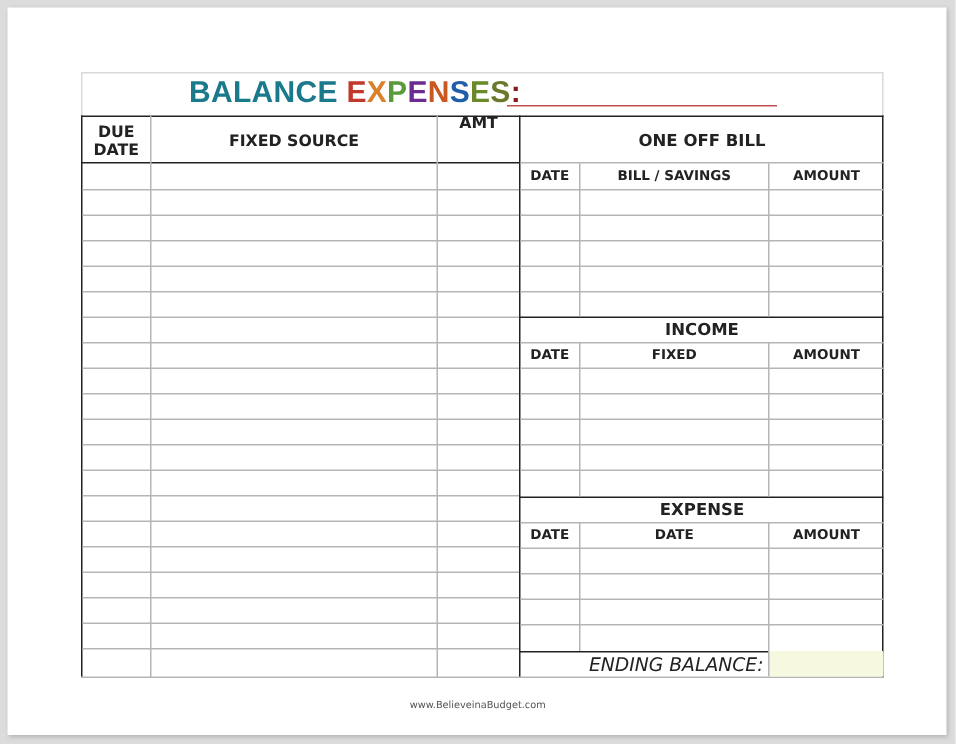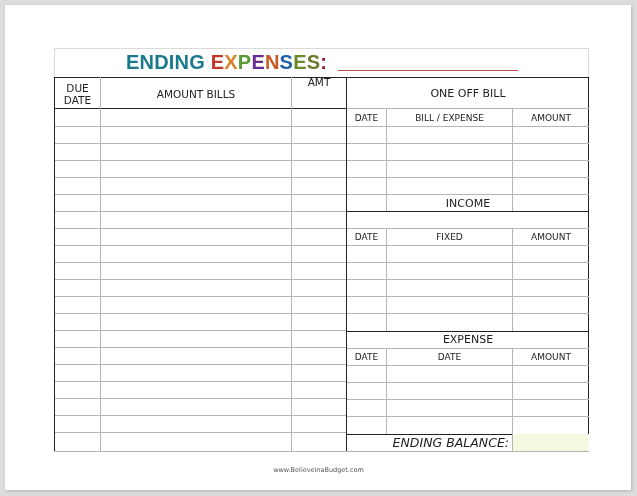--- a/index.html
+++ b/index.html
@@ -32,21 +32,21 @@
     position: absolute; left: 54px; top: 77px; width: 535px; height: 375px;
     border: 1.5px solid #222; border-bottom: none; box-sizing: border-box;
   }
   .hline { position: absolute; height: 0; border-top: 1.5px solid #b5b5b5; }
   .hline.dark { border-top: 1.5px solid #222; }
   .vline { position: absolute; width: 0; border-left: 1.5px solid #b5b5b5; }
   .vline.dark { border-left: 1.5px solid #222; }
   .lbl {
     position: absolute; text-align: center; color: #222;
     font-family: "DejaVu Sans", sans-serif; font-size: 10.5px; line-height: 12px;
-    display: flex; align-items: center; justify-content: center;
+    display: flex; align-items: center; justify-content: center; font-weight: bold;
   }
   .lbl.small { font-size: 9px; }
   .lbl.sec { font-size: 11px; }
   .ending {
     position: absolute; left: 346px; top: 434px; width: 166px; height: 17px;
     text-align: right; padding-right: 3px; box-sizing: border-box;
     font-family: "DejaVu Sans", sans-serif; font-style: italic; font-size: 12.5px;
     line-height: 17px; color: #222;
   }
   .balance-box {
@@ -58,21 +58,21 @@
     font-family: "DejaVu Sans", sans-serif; font-size: 6.5px; color: #555;
   }
 </style>
 </head>
 <body>
 
 <div class="paper"></div>
 
 <div class="title-box"></div>
 <div class="title">
-  <span class="w1">ENDING</span>
+  <span class="w1">BALANCE</span>
   <span id="title-word2"><span style="color: rgb(192, 57, 43);">E</span><span style="color: rgb(217, 130, 43);">X</span><span style="color: rgb(90, 154, 58);">P</span><span style="color: rgb(107, 44, 145);">E</span><span style="color: rgb(200, 88, 31);">N</span><span style="color: rgb(31, 95, 168);">S</span><span style="color: rgb(106, 138, 42);">E</span><span style="color: rgb(106, 122, 42);">S</span><span style="color: rgb(139, 26, 26);">:</span></span>
 </div>
 <div class="title-blank"></div>
 
 <div class="frame"></div>
 
 <div id="grid">
     <div class="hline dark" style="left: 54px; top: 108px; width: 292px;"></div>
     <div class="hline" style="left: 55px; top: 126px; width: 291px;"></div>
     <div class="hline" style="left: 55px; top: 143px; width: 291px;"></div>
@@ -119,29 +119,29 @@
     <div class="vline" style="left: 386px; top: 109px; height: 102px;"></div>
     <div class="vline" style="left: 512px; top: 109px; height: 102px;"></div>
     <div class="vline" style="left: 386px; top: 228px; height: 103px;"></div>
     <div class="vline" style="left: 512px; top: 228px; height: 103px;"></div>
     <div class="vline" style="left: 386px; top: 348px; height: 86px;"></div>
     <div class="vline" style="left: 512px; top: 348px; height: 86px;"></div>
     <div class="hline" style="left: 54px; top: 451px; width: 535px;"></div>
   </div>
 
 <div class="lbl" style="left:55px;top:78px;width:45px;height:31px;">DUE DATE</div>
-<div class="lbl" style="left:101px;top:78px;width:190px;height:31px;">AMOUNT BILLS</div>
+<div class="lbl" style="left:101px;top:78px;width:190px;height:31px;">FIXED SOURCE</div>
 <div class="lbl" style="left:292px;top:66px;width:54px;height:31px;">AMT</div>
 
 <div class="lbl sec" style="left:347px;top:78px;width:242px;height:31px;">ONE OFF BILL</div>
 <div class="lbl small" style="left:347px;top:109px;width:39px;height:17px;">DATE</div>
-<div class="lbl small" style="left:387px;top:109px;width:125px;height:17px;">BILL / EXPENSE</div>
+<div class="lbl small" style="left:387px;top:109px;width:125px;height:17px;">BILL / SAVINGS</div>
 <div class="lbl small" style="left:513px;top:109px;width:76px;height:17px;">AMOUNT</div>
 
-<div class="lbl sec" style="left:347px;top:195px;width:242px;height:17px;">INCOME</div>
+<div class="lbl sec" style="left:347px;top:211px;width:242px;height:17px;">INCOME</div>
 <div class="lbl small" style="left:347px;top:228px;width:39px;height:17px;">DATE</div>
 <div class="lbl small" style="left:387px;top:228px;width:125px;height:17px;">FIXED</div>
 <div class="lbl small" style="left:513px;top:228px;width:76px;height:17px;">AMOUNT</div>
 
 <div class="lbl sec" style="left:347px;top:331px;width:242px;height:17px;">EXPENSE</div>
 <div class="lbl small" style="left:347px;top:348px;width:39px;height:17px;">DATE</div>
 <div class="lbl small" style="left:387px;top:348px;width:125px;height:17px;">DATE</div>
 <div class="lbl small" style="left:513px;top:348px;width:76px;height:17px;">AMOUNT</div>
 
 <div class="ending">ENDING BALANCE:</div>

